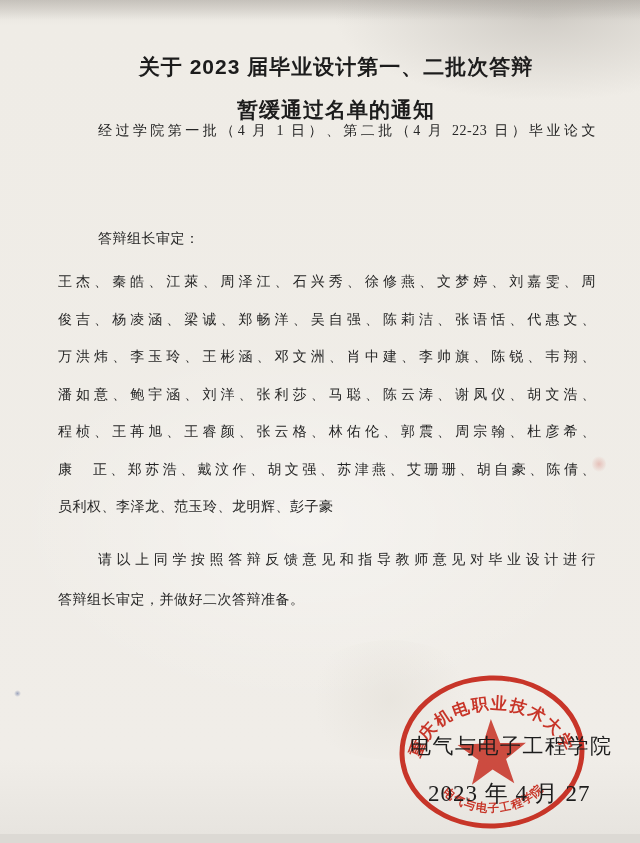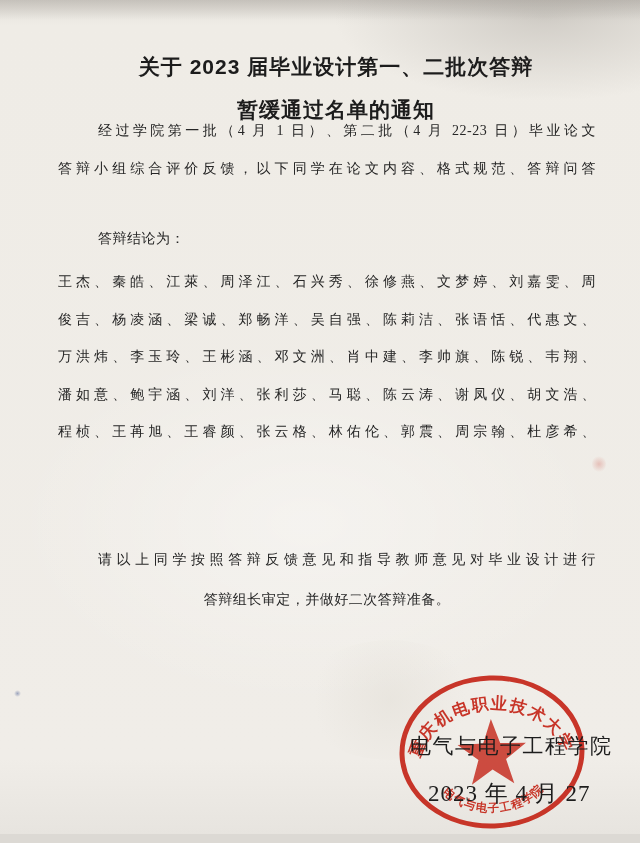--- a/index.html
+++ b/index.html
@@ -31,21 +31,21 @@
   .line{width:100%;}
   .just{text-align:justify;text-align-last:justify;text-justify:inter-character;}
   .indent{text-indent:40px;}
 
   .para1{top:112px;}
   .para1 .line{line-height:38px;}
   .list-intro{top:222px;line-height:34px;}
   .names{top:263px;}
   .names .line{line-height:37.5px;}
   .para2{top:540px;}
-  .para2 .line{line-height:40px;text-align:center;}
+  .para2 .line{line-height:40px;}
 
   .signature{position:absolute;left:410px;top:732px;font-size:21px;letter-spacing:1.5px;color:#1d1d1d;z-index:3;}
   .date{position:absolute;left:428px;top:778px;font-size:23px;letter-spacing:1px;color:#1d1d1d;z-index:3;}
 
   .stamp{position:absolute;left:398px;top:674px;width:188px;height:156px;z-index:2;
     transform:rotate(-2deg);opacity:.93;}
   .stamp svg{width:100%;height:100%;display:block;}
 </style>
 </head>
 <body>
@@ -55,31 +55,32 @@
   <div class="scan-top-shadow"></div>
   <div class="stain s1"></div>
   <div class="stain s2"></div>
   <div class="stain s3"></div>
 
   <h1 class="title t1">关于 2023 届毕业设计第一、二批次答辩</h1>
   <h1 class="title t2">暂缓通过名单的通知</h1>
 
   <div class="block para1">
     <div class="line just indent">经过学院第一批（4 月 1 日）、第二批（4 月 22-23 日）毕业论文</div>
-    <div class="line just">答辩小组综合评价反馈，以下同学在论文内容、格式规范、答辩问答</div>
   </div>
 
-  <div class="block list-intro indent">答辩结论为：</div>
+  <div class="block list-intro indent">答辩组长审定：</div>
 
   <div class="block names">
     <div class="line just">王杰、秦皓、江萊、周泽江、石兴秀、徐修燕、文梦婷、刘嘉雯、周</div>
     <div class="line just">俊吉、杨凌涵、梁诚、郑畅洋、吴自强、陈莉洁、张语恬、代惠文、</div>
     <div class="line just">万洪炜、李玉玲、王彬涵、邓文洲、肖中建、李帅旗、陈锐、韦翔、</div>
     <div class="line just">潘如意、鲍宇涵、刘洋、张利莎、马聪、陈云涛、谢凤仪、胡文浩、</div>
     <div class="line just">程桢、王苒旭、王睿颜、张云格、林佑伦、郭震、周宗翰、杜彦希、</div>
+    <div class="line just">康　正、郑苏浩、戴汶作、胡文强、苏津燕、艾珊珊、胡自豪、陈倩、</div>
+    <div class="line">员利权、李泽龙、范玉玲、龙明辉、彭子豪</div>
   </div>
 
   <div class="block para2">
     <div class="line just indent">请以上同学按照答辩反馈意见和指导教师意见对毕业设计进行</div>
     <div class="line">答辩组长审定，并做好二次答辩准备。</div>
   </div>
 
   <div class="stamp">
     <svg viewBox="-94 -78 188 156" xmlns="http://www.w3.org/2000/svg">
       <defs>

